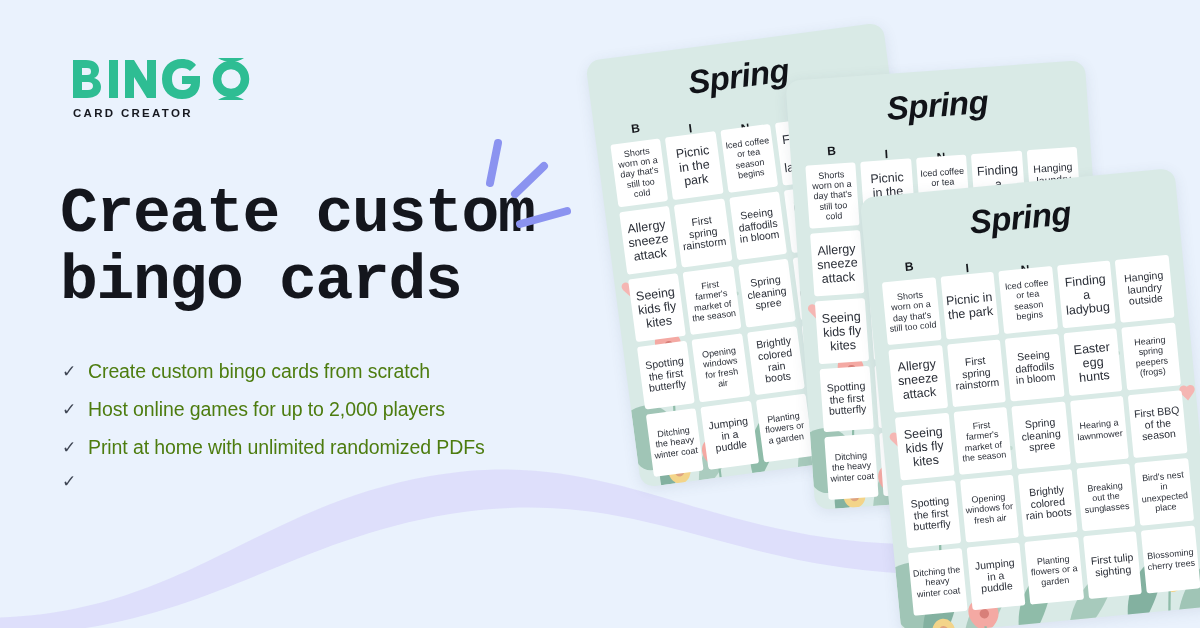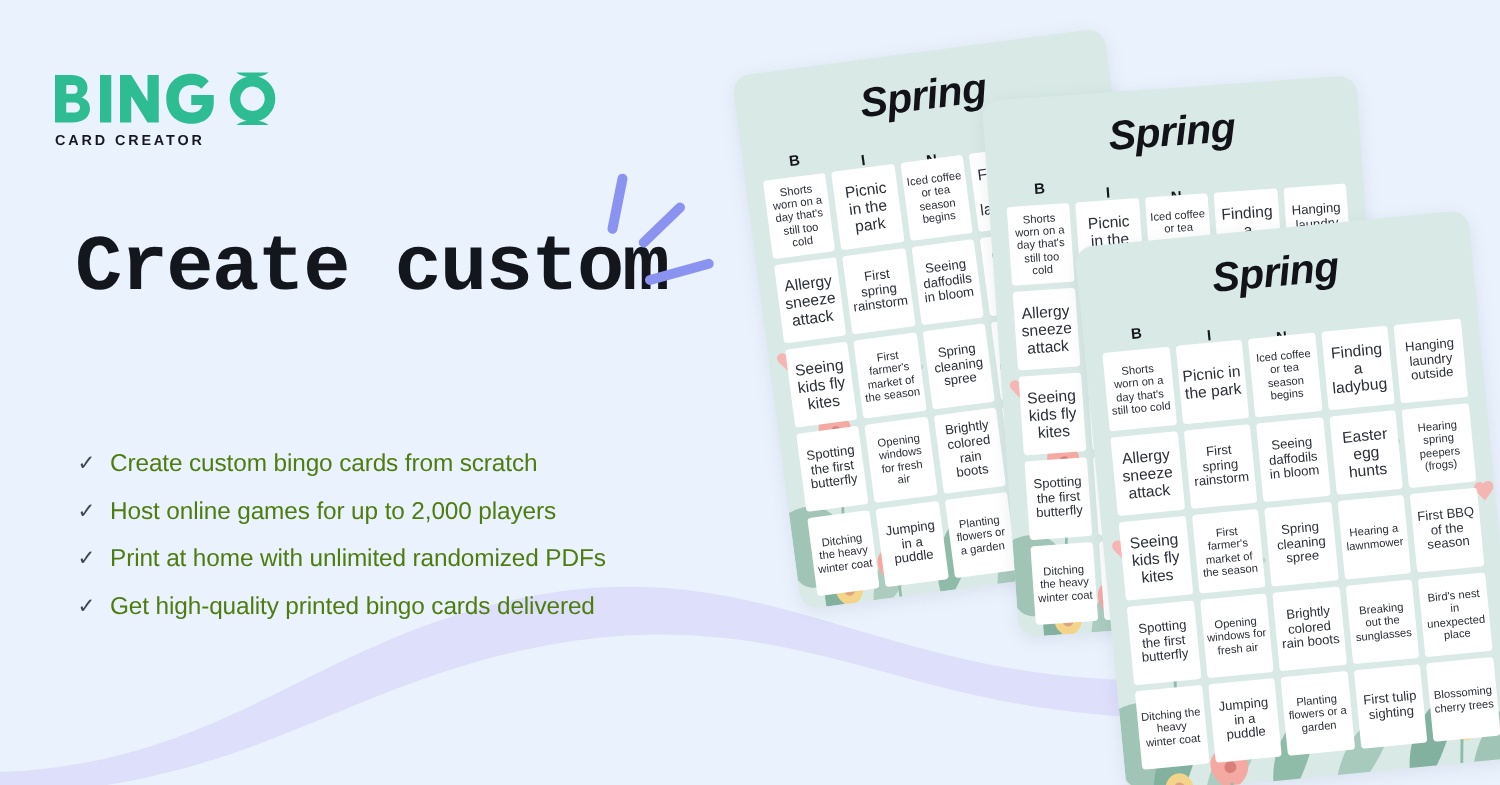--- a/index.html
+++ b/index.html
@@ -8,21 +8,21 @@
     background: #eaf2fd;
     font-family: "Liberation Sans", sans-serif;
     position: relative;
   }
 
   
   .wave-wrap { position: absolute; left: 0; bottom: 0; width: 1200px; height: 260px; overflow: hidden; pointer-events: none; }
   .wave-wrap svg { display: block; }
 
   
-  .logo { position: absolute; left: 42px; top: 56px; width: 200px; }
+  .logo { position: absolute; left: 71px; top: 56px; width: 200px; }
   .logo-word { display: block; height: 46px; }
   .logo-tag {
     font-size: 11.5px; font-weight: 700; letter-spacing: 2.3px;
     color: #16181f; margin-top: 5px; margin-left: 2px;
   }
 
   
   .headline {
     position: absolute; left: 60px; top: 182px; width: 560px;
     font-family: Liberation Mono, monospace;
@@ -126,20 +126,21 @@
     <circle cx="160" cy="23" r="14" fill="none" stroke="#2ebd93" stroke-width="8.5"></circle>
 
     <path d="M147 2 a16 9 0 0 0 26 0" fill="#2ebd93"></path>
     <path d="M147 44 a16 9 0 0 1 26 0" fill="#2ebd93"></path>
   </svg>
   <div class="logo-tag">CARD CREATOR</div>
 </div>
 
 <div class="headline">
   <div>Create custom</div>
+  <div>bingo cards</div>
 </div>
 
 <div class="strokes">
   <svg width="120" height="120" viewBox="0 0 120 120" xmlns="http://www.w3.org/2000/svg" aria-hidden="true">
     <g stroke="#8b93f0" stroke-width="8" stroke-linecap="round" fill="none">
       <line x1="26" y1="15" x2="18" y2="55"></line>
       <line x1="72" y1="38" x2="43" y2="66"></line>
       <line x1="95" y1="83" x2="48" y2="96"></line>
     </g>
   </svg>
@@ -153,21 +154,20 @@
   <div class="bullet">
     <span class="chk">✓</span>
     <span class="btxt">Host online games for up to 2,000 players</span>
   </div>
   <div class="bullet">
     <span class="chk">✓</span>
     <span class="btxt">Print at home with unlimited randomized PDFs</span>
   </div>
   <div class="bullet">
     <span class="chk">✓</span>
-    <span class="btxt">Get high-quality printed bingo cards delivered</span>
   </div>
 </div>
 
 <div class="cards">
   <div class="card" id="card-back" style="background: rgb(217, 234, 230);">
       <svg class="floral" viewBox="0 0 300 430" preserveAspectRatio="none" aria-hidden="true">
     <g opacity="0.95">
 
       <path d="M0 352 C30 340 48 366 40 392 C32 416 8 420 0 406 Z" fill="#9dc3b4"></path>
       <path d="M20 430 C18 396 36 368 62 358 C58 392 46 416 34 430 Z" fill="#7fae9c"></path>

